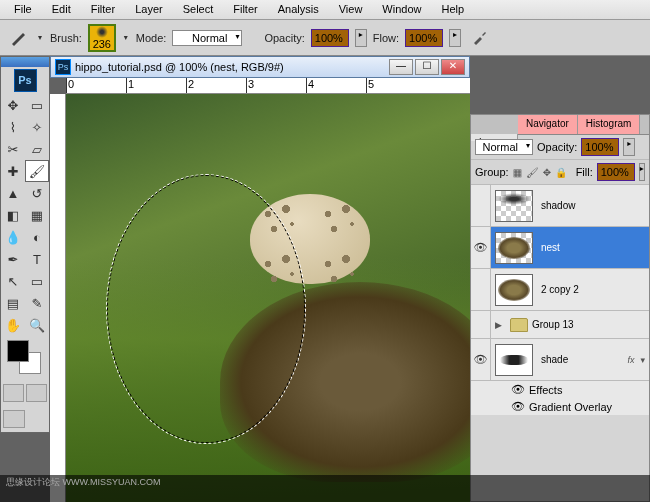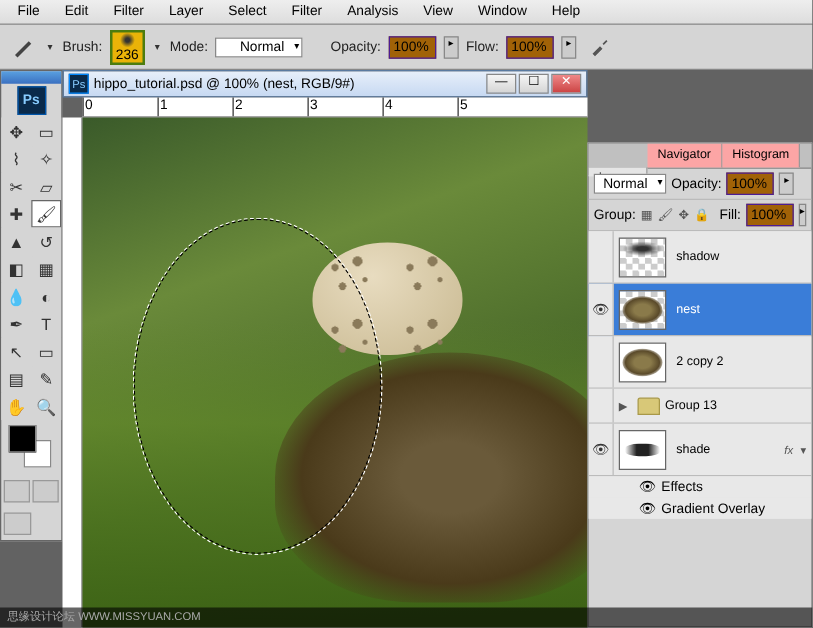--- a/index.html
+++ b/index.html
@@ -64,21 +64,21 @@
 .thumb-nest { position: absolute; inset: 4px 2px; background: radial-gradient(ellipse at center, #8a7a4a 30%, #5a4a2a 60%, transparent 80%); border-radius: 50%; }
 .thumb-shadow { position: absolute; top: 2px; left: 2px; right: 2px; height: 12px; background: radial-gradient(ellipse, #333 20%, transparent 70%); }
 .thumb-shade { position: absolute; top: 10px; left: 4px; right: 4px; height: 10px; background: linear-gradient(90deg, transparent, #222, #222, transparent); border-radius: 40%; }
 .lname { flex: 1; padding-left: 4px; font-size: 10px; }
 .fx-badge { font-size: 9px; font-style: italic; color: #555; padding-right: 2px; }
 .layer.group { height: 28px; }
 .folder-ico { width: 18px; height: 14px; background: #d8c878; border: 1px solid #a89848; border-radius: 2px 2px 0 0; margin-left: 4px; }
 .tri { font-size: 9px; padding: 0 4px; color: #555; }
 .fx-sub { padding: 2px 4px 2px 40px; font-size: 10px; display: flex; align-items: center; gap: 4px; background: #e8e8e8; }
 .eye { font-size: 11px; }
-.footer-watermark { position: absolute; bottom: 0; left: 0; right: 0; height: 16px; background: rgba(0,0,0,0.6); color: #aaa; font-size: 9px; padding: 1px 6px; }
+.footer-watermark { position: absolute; bottom: 0; left: 0; right: 0; height: 27px; background: rgba(0,0,0,0.6); color: #aaa; font-size: 9px; padding: 1px 6px; }
 </style>
 </head>
 <body>
 
 <div class="menubar">
   <div>File</div>
   <div>Edit</div>
   <div>Filter</div>
   <div>Layer</div>
   <div>Select</div>

